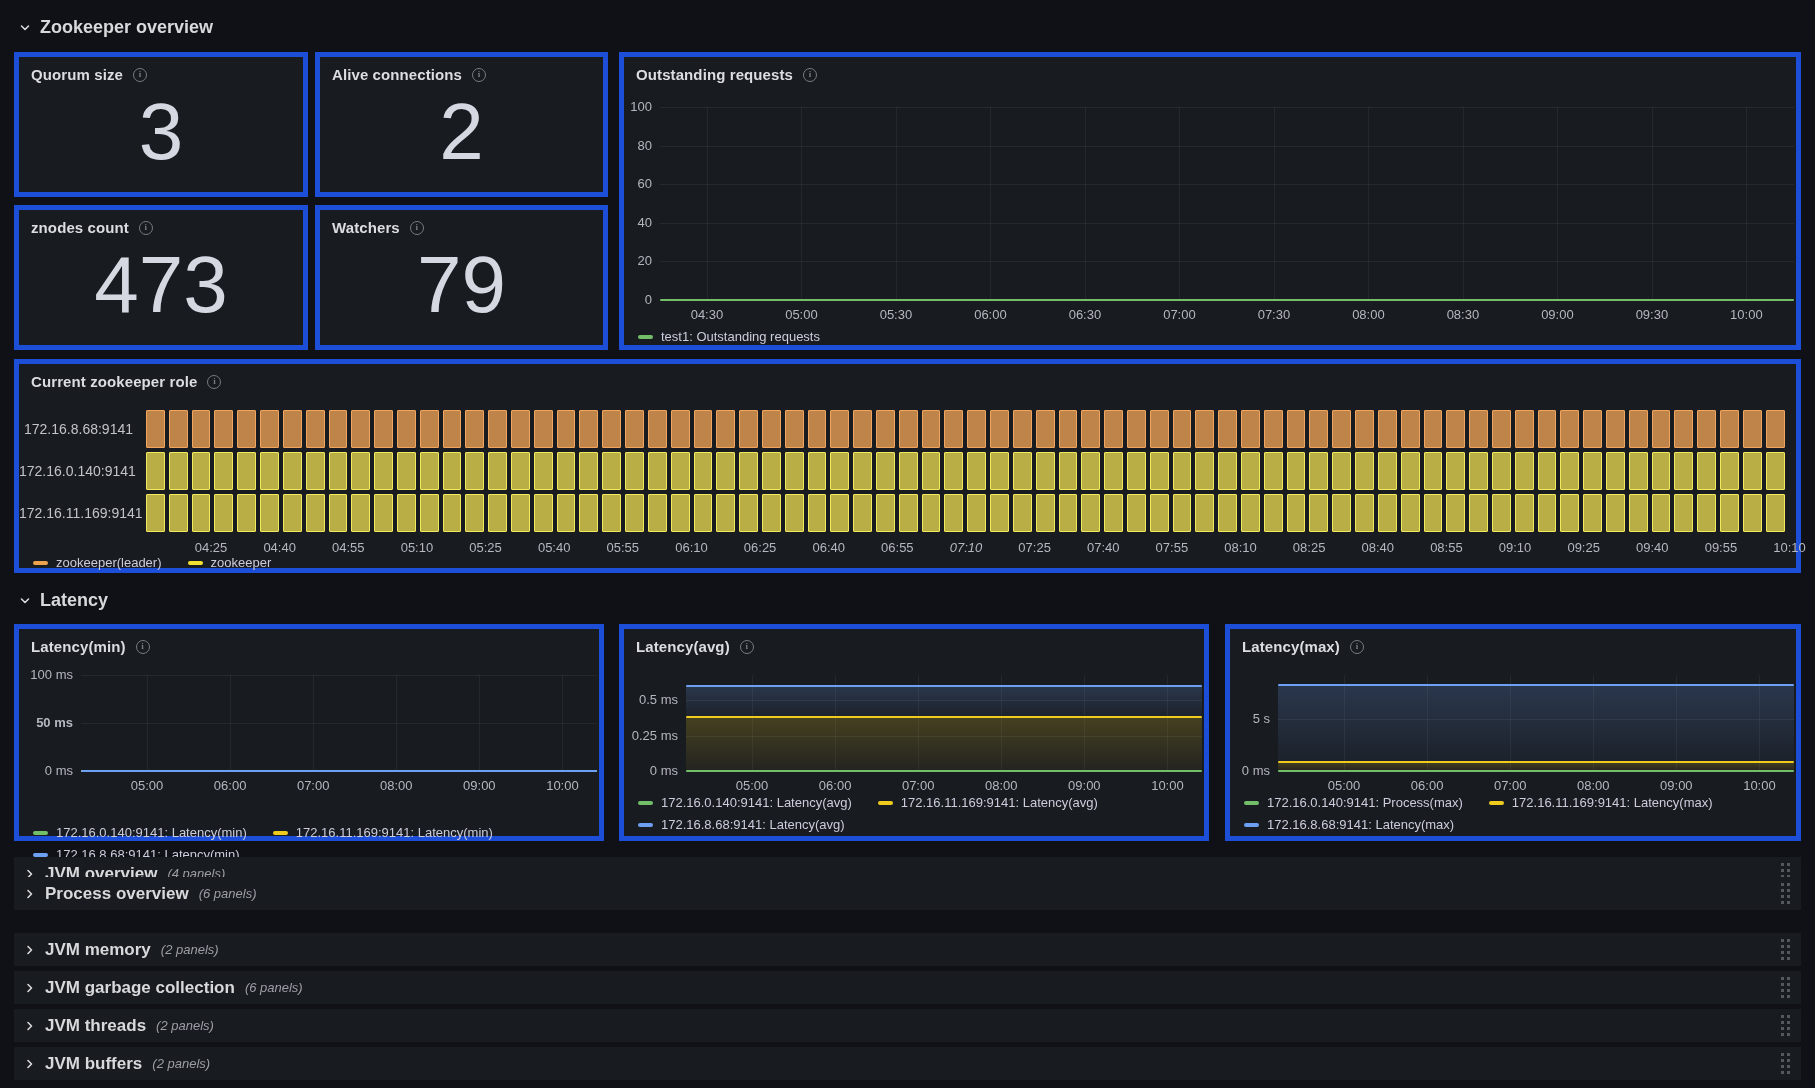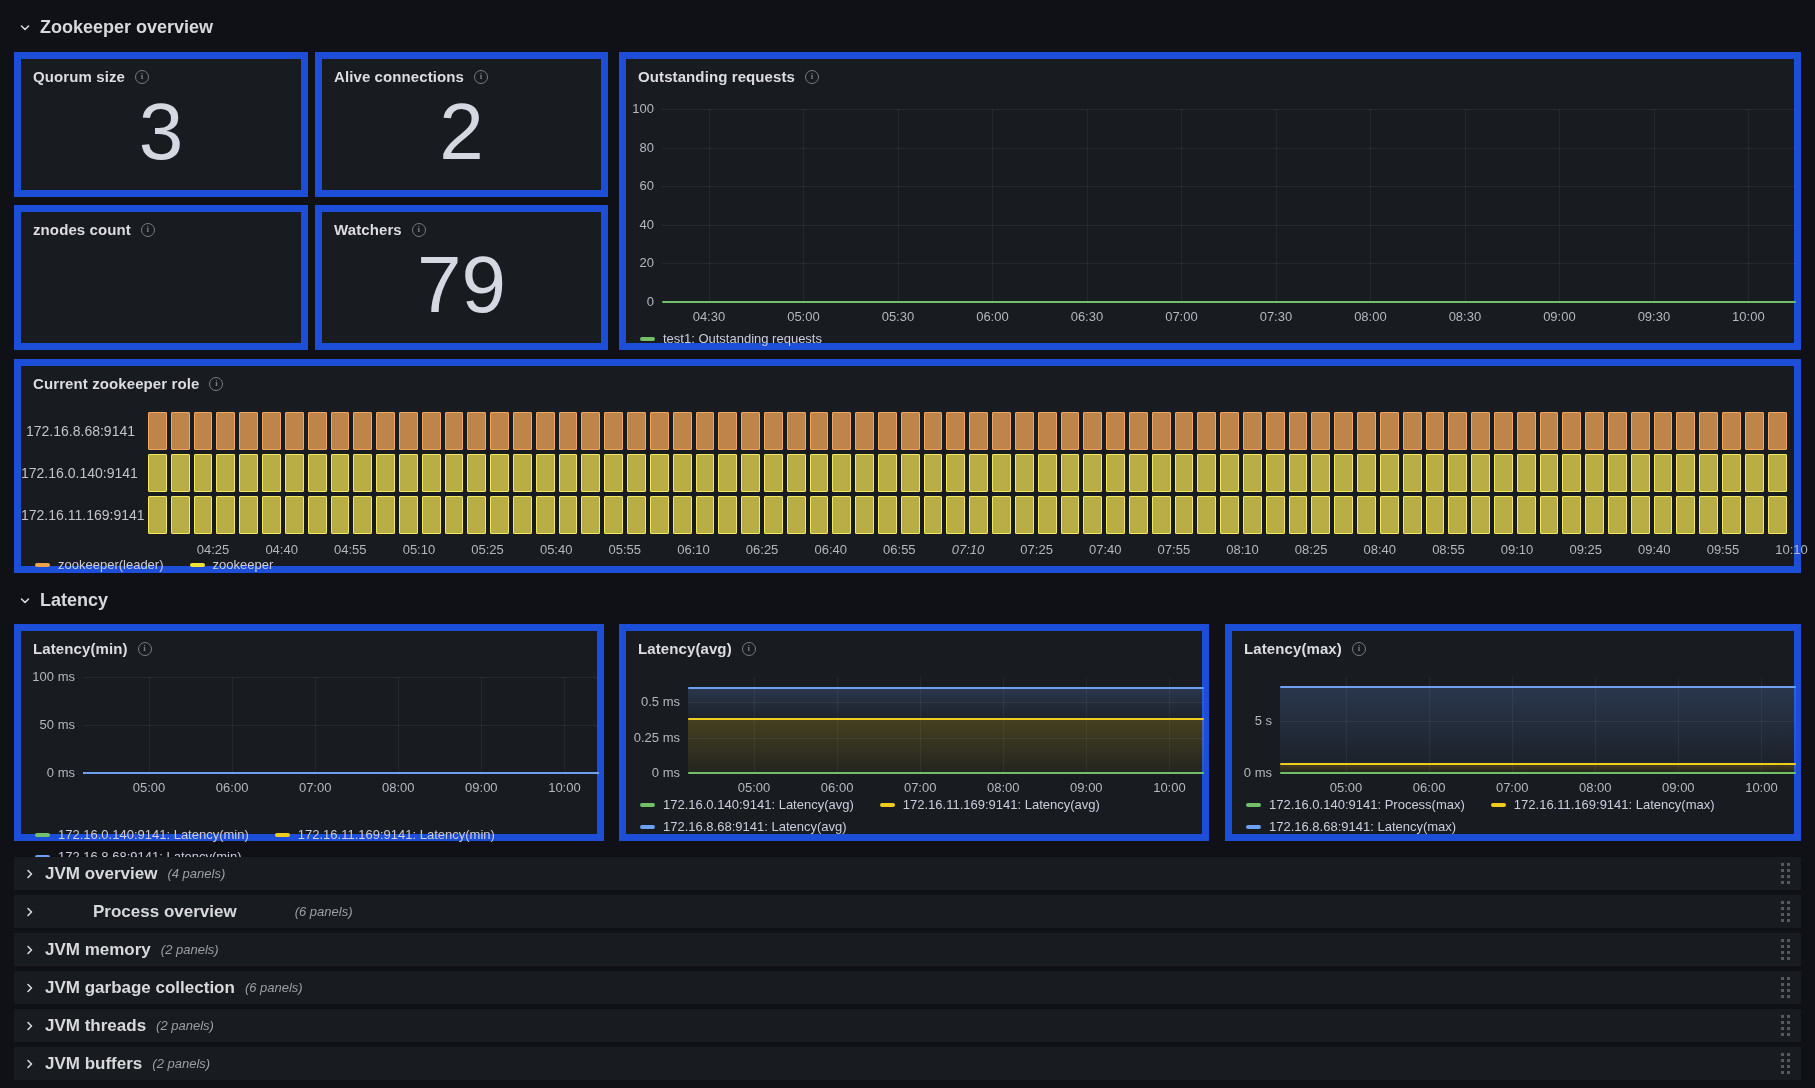--- a/index.html
+++ b/index.html
@@ -7,21 +7,21 @@
   body { font-family:"Liberation Sans","DejaVu Sans",sans-serif; }
   .dash { position:relative; width:1815px; height:1088px; background:#0f1117; overflow:hidden; }
 
   
   .section-header { position:absolute; display:flex; align-items:center; gap:8px; color:#d8d9da;
     font-size:18px; font-weight:700; cursor:pointer; }
   .section-header .chev { display:inline-flex; width:14px; height:14px; align-items:center; justify-content:center; }
   .panel-count { font-size:13px; font-style:italic; font-weight:400; color:#9d9ea6; margin-left:10px; }
 
   
-  .panel { position:absolute; background:#181b20; border:7px solid #1d4ed8; }
+  .panel { position:absolute; background:#181b20; border:5px solid #1d4ed8; }
   .panel-title-row { position:absolute; left:12px; top:9px; display:flex; align-items:center; gap:10px; z-index:5; }
   .panel-title { color:#dcdce3; font-size:15px; font-weight:600; letter-spacing:.1px; white-space:nowrap; }
   .info-icon { width:14px; height:14px; border:1.4px solid #8a8c94; border-radius:50%; position:relative; opacity:.85; }
   .info-icon::after { content:"i"; position:absolute; left:0; right:0; top:0.5px; text-align:center;
     font-size:9px; color:#8a8c94; font-weight:700; font-family:"Liberation Serif",serif; }
 
   
   .stat-value { position:absolute; left:0; right:0; top:14px; bottom:0; display:flex;
     align-items:center; justify-content:center; font-size:80px; font-weight:500; color:#d5d7e1; }
 
@@ -78,20 +78,21 @@
       <span class="panel-title">Alive connections</span>
       <span class="info-icon"></span>
     </div>
     <div class="stat-value">2</div>
   </div>
   <div class="panel" style="left:14px; top:205px; width:294px; height:145px;">
     <div class="panel-title-row">
       <span class="panel-title">znodes count</span>
       <span class="info-icon"></span>
     </div>
+    <div class="stat-value">473</div>
   </div>
   <div class="panel" style="left:315px; top:205px; width:293px; height:145px;">
     <div class="panel-title-row">
       <span class="panel-title">Watchers</span>
       <span class="info-icon"></span>
     </div>
     <div class="stat-value">79</div>
   </div>
 
   <div class="panel" id="panel-outstanding" style="left:619px; top:52px; width:1182px; height:298px;">
@@ -438,21 +439,21 @@
         <div class="gridline-v" style="left: 28.9%;"></div>
         <div class="gridline-v" style="left: 45%;"></div>
         <div class="gridline-v" style="left: 61.1%;"></div>
         <div class="gridline-v" style="left: 77.2%;"></div>
         <div class="gridline-v" style="left: 93.3%;"></div>
         <div class="series-line" style="top: 95px; background: rgb(115, 191, 105);"></div>
         <div class="series-line" style="top: 95px; background: rgb(239, 203, 30);"></div>
         <div class="series-line" style="top: 95px; background: rgb(109, 159, 242);"></div>
       </div>
       <div class="y-tick" style="left: 0px; width: 54px; top: 134px;">0 ms</div>
-      <div class="y-tick" style="left: 0px; width: 54px; top: 86px;">50 ms</div>
+      <div class="y-tick" style="left: 0px; width: 54px; top: 86px; font-weight: bold;">50 ms</div>
       <div class="y-tick" style="left: 0px; width: 54px; top: 38px;">100 ms</div>
       <div class="plot" style="left: 62px; top: 149px; width: 516px; height: 16px;">
         <div class="x-tick" style="left: 12.8%;">05:00</div>
         <div class="x-tick" style="left: 28.9%;">06:00</div>
         <div class="x-tick" style="left: 45%;">07:00</div>
         <div class="x-tick" style="left: 61.1%;">08:00</div>
         <div class="x-tick" style="left: 77.2%;">09:00</div>
         <div class="x-tick" style="left: 93.3%;">10:00</div>
       </div>
       <div class="legend" style="left: 14px; top: 166px; right: 28px; margin-top: 30px;">
@@ -576,21 +577,21 @@
           <i></i>
           <i></i>
           <i></i>
           <i></i>
           <i></i>
           <i></i>
           <i></i>
           <i></i>
         </div>
       </div>
-      <div class="collapsed-row" style="top: 895px; gap: 48px;">
+      <div class="collapsed-row" style="top: 877px;">
         <div class="chev">
           <svg width="12" height="12" viewBox="0 0 12 12">
             <polyline points="4,2.5 7.5,6 4,9.5" fill="none" stroke="#d8d9da" stroke-width="1.6" stroke-linecap="round" stroke-linejoin="round"></polyline>
           </svg>
         </div>
         <div class="collapsed-title">Process overview</div>
         <div class="panel-count">(6 panels)</div>
         <div class="drag-handle">
           <i></i>
           <i></i>

